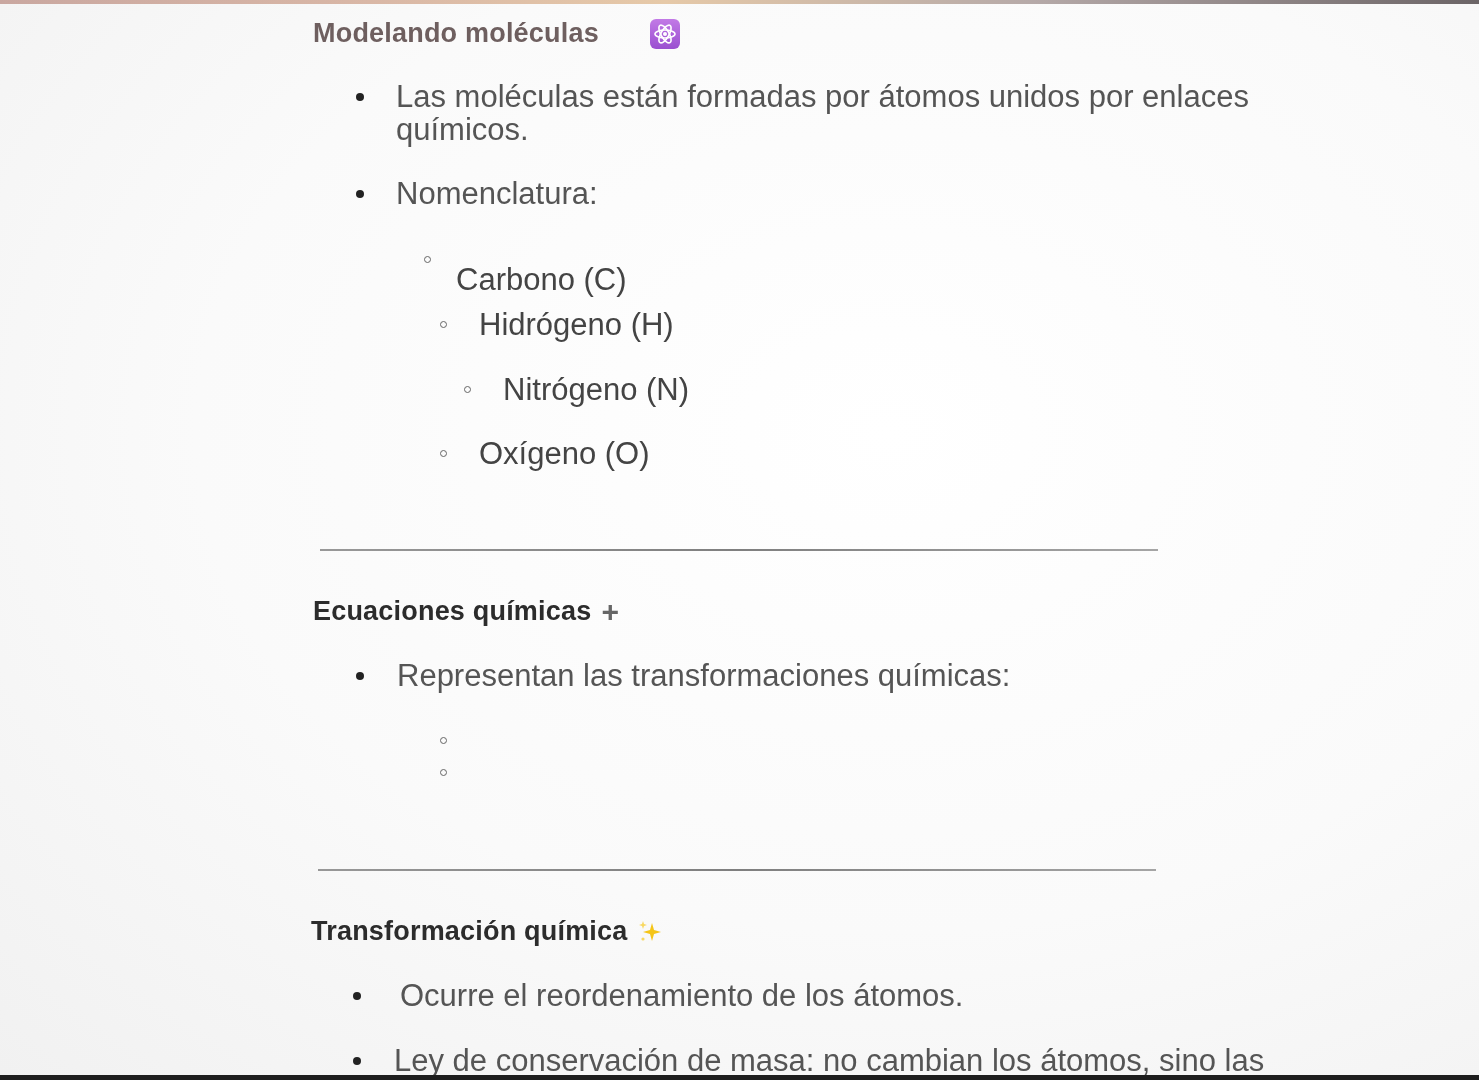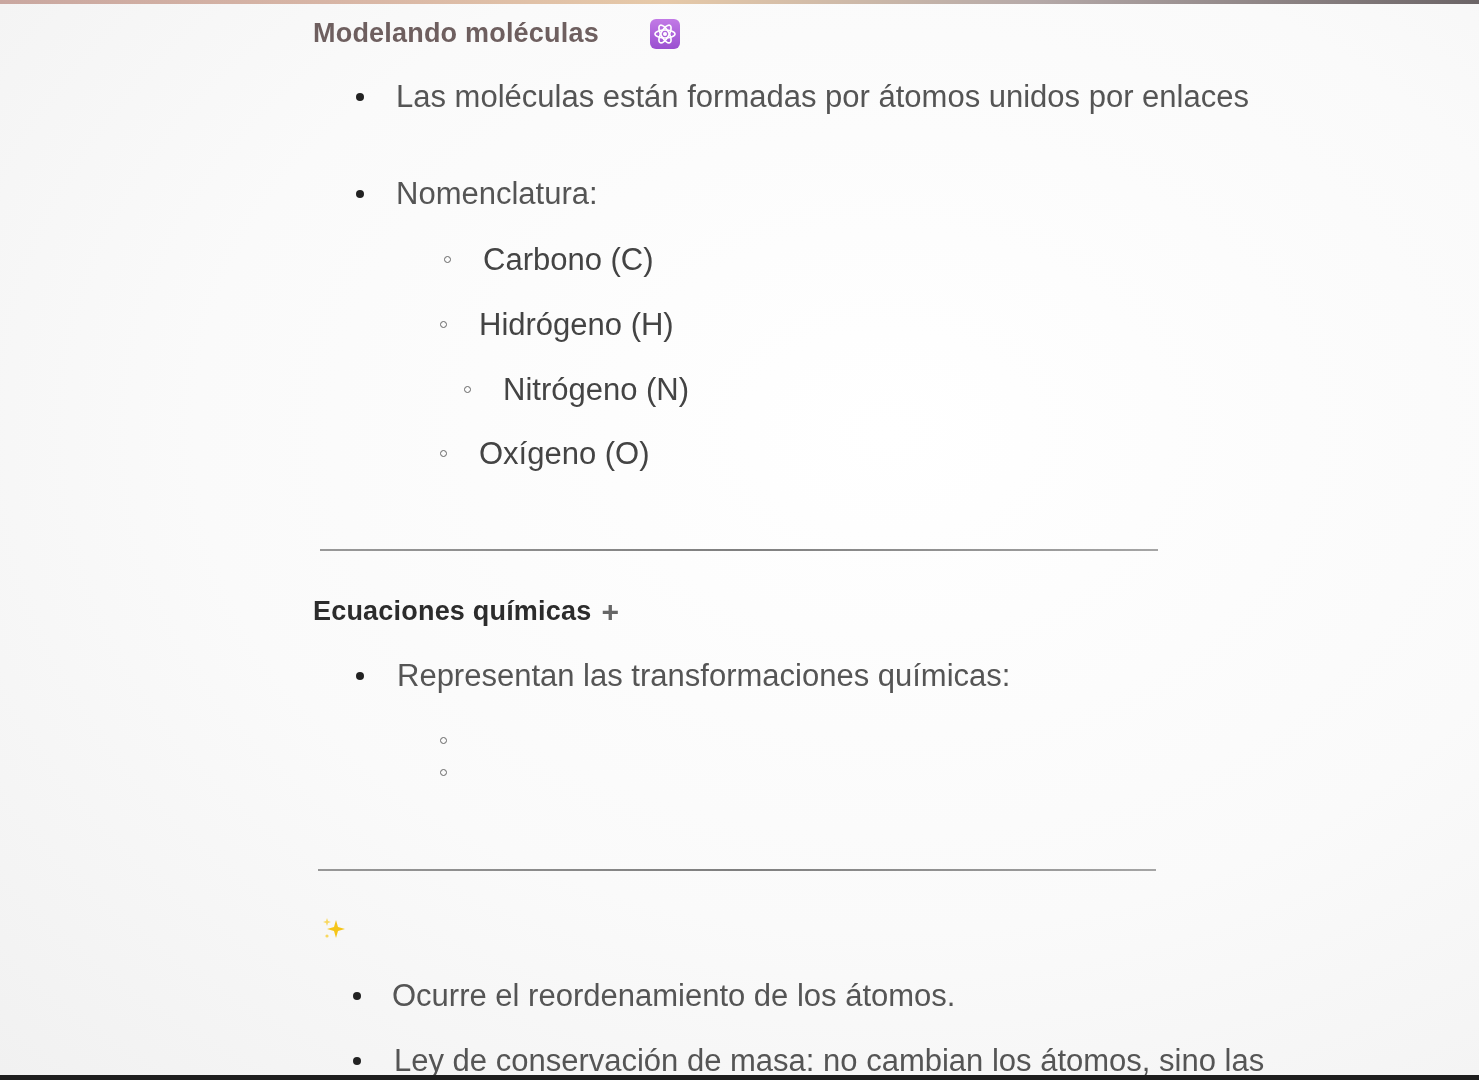--- a/index.html
+++ b/index.html
@@ -126,29 +126,30 @@
         </g>
         <circle cx="12" cy="12" r="2" fill="#fff"></circle>
       </svg>
     </span>
   </div>
 
   <div class="bullet-row l1" style="left:356px; top:76px;">
     <span class="dot"></span>
     <div class="txt" style="margin-left:32px;">
       <div>Las moléculas están formadas por átomos unidos por enlaces</div>
+      <div>químicos.</div>
     </div>
   </div>
 
   <div class="bullet-row l1" style="left:356px; top:173px;">
     <span class="dot"></span>
     <span class="txt" style="margin-left:32px;">Nomenclatura:</span>
   </div>
 
-  <div class="bullet-row l2" style="left:444px; top:239px;">
+  <div class="bullet-row l2" style="left:424px; top:239px;flex-direction:column;">
     <span class="ring"></span>
     <span class="txt">Carbono (C)</span>
   </div>
   <div class="bullet-row l2" style="left:440px; top:304px;">
     <span class="ring"></span>
     <span class="txt">Hidrógeno (H)</span>
   </div>
   <div class="bullet-row l2" style="left:464px; top:369px;">
     <span class="ring"></span>
     <span class="txt">Nitrógeno (N)</span>
@@ -173,32 +174,33 @@
   <div class="bullet-row l2" style="left:440px; top:720px;">
     <span class="ring"></span>
   </div>
   <div class="bullet-row l2" style="left:440px; top:752px;">
     <span class="ring"></span>
   </div>
 
   <div class="hr" style="left:318px; top:865px; width:838px;"></div>
 
   <div class="heading" style="left:311px; top:912px;">
+    <span>Transformación química</span>
     <span class="emoji-sparkle">
       <svg width="26" height="26" viewBox="0 0 26 26">
         <path d="M15 4 L17 11 L24 13 L17 15 L15 22 L13 15 L6 13 L13 11 Z" fill="#f5c518"></path>
         <path d="M6 2 L7 5 L10 6 L7 7 L6 10 L5 7 L2 6 L5 5 Z" fill="#f8d860"></path>
         <circle cx="6" cy="20" r="1.6" fill="#f8d860"></circle>
       </svg>
     </span>
   </div>
 
   <div class="bullet-row l1" style="left:353px; top:975px;">
     <span class="dot"></span>
-    <span class="txt" style="margin-left:31px;">Ocurre el reordenamiento de los átomos.</span>
+    <span class="txt" style="margin-left:39px;">Ocurre el reordenamiento de los átomos.</span>
   </div>
 
   <div class="bullet-row l1" style="left:353px; top:1040px;">
     <span class="dot"></span>
     <span class="txt" style="">Ley de conservación de masa: no cambian los átomos, sino las</span>
   </div>
 
 </div>
 
 <div class="top-edge"></div>

